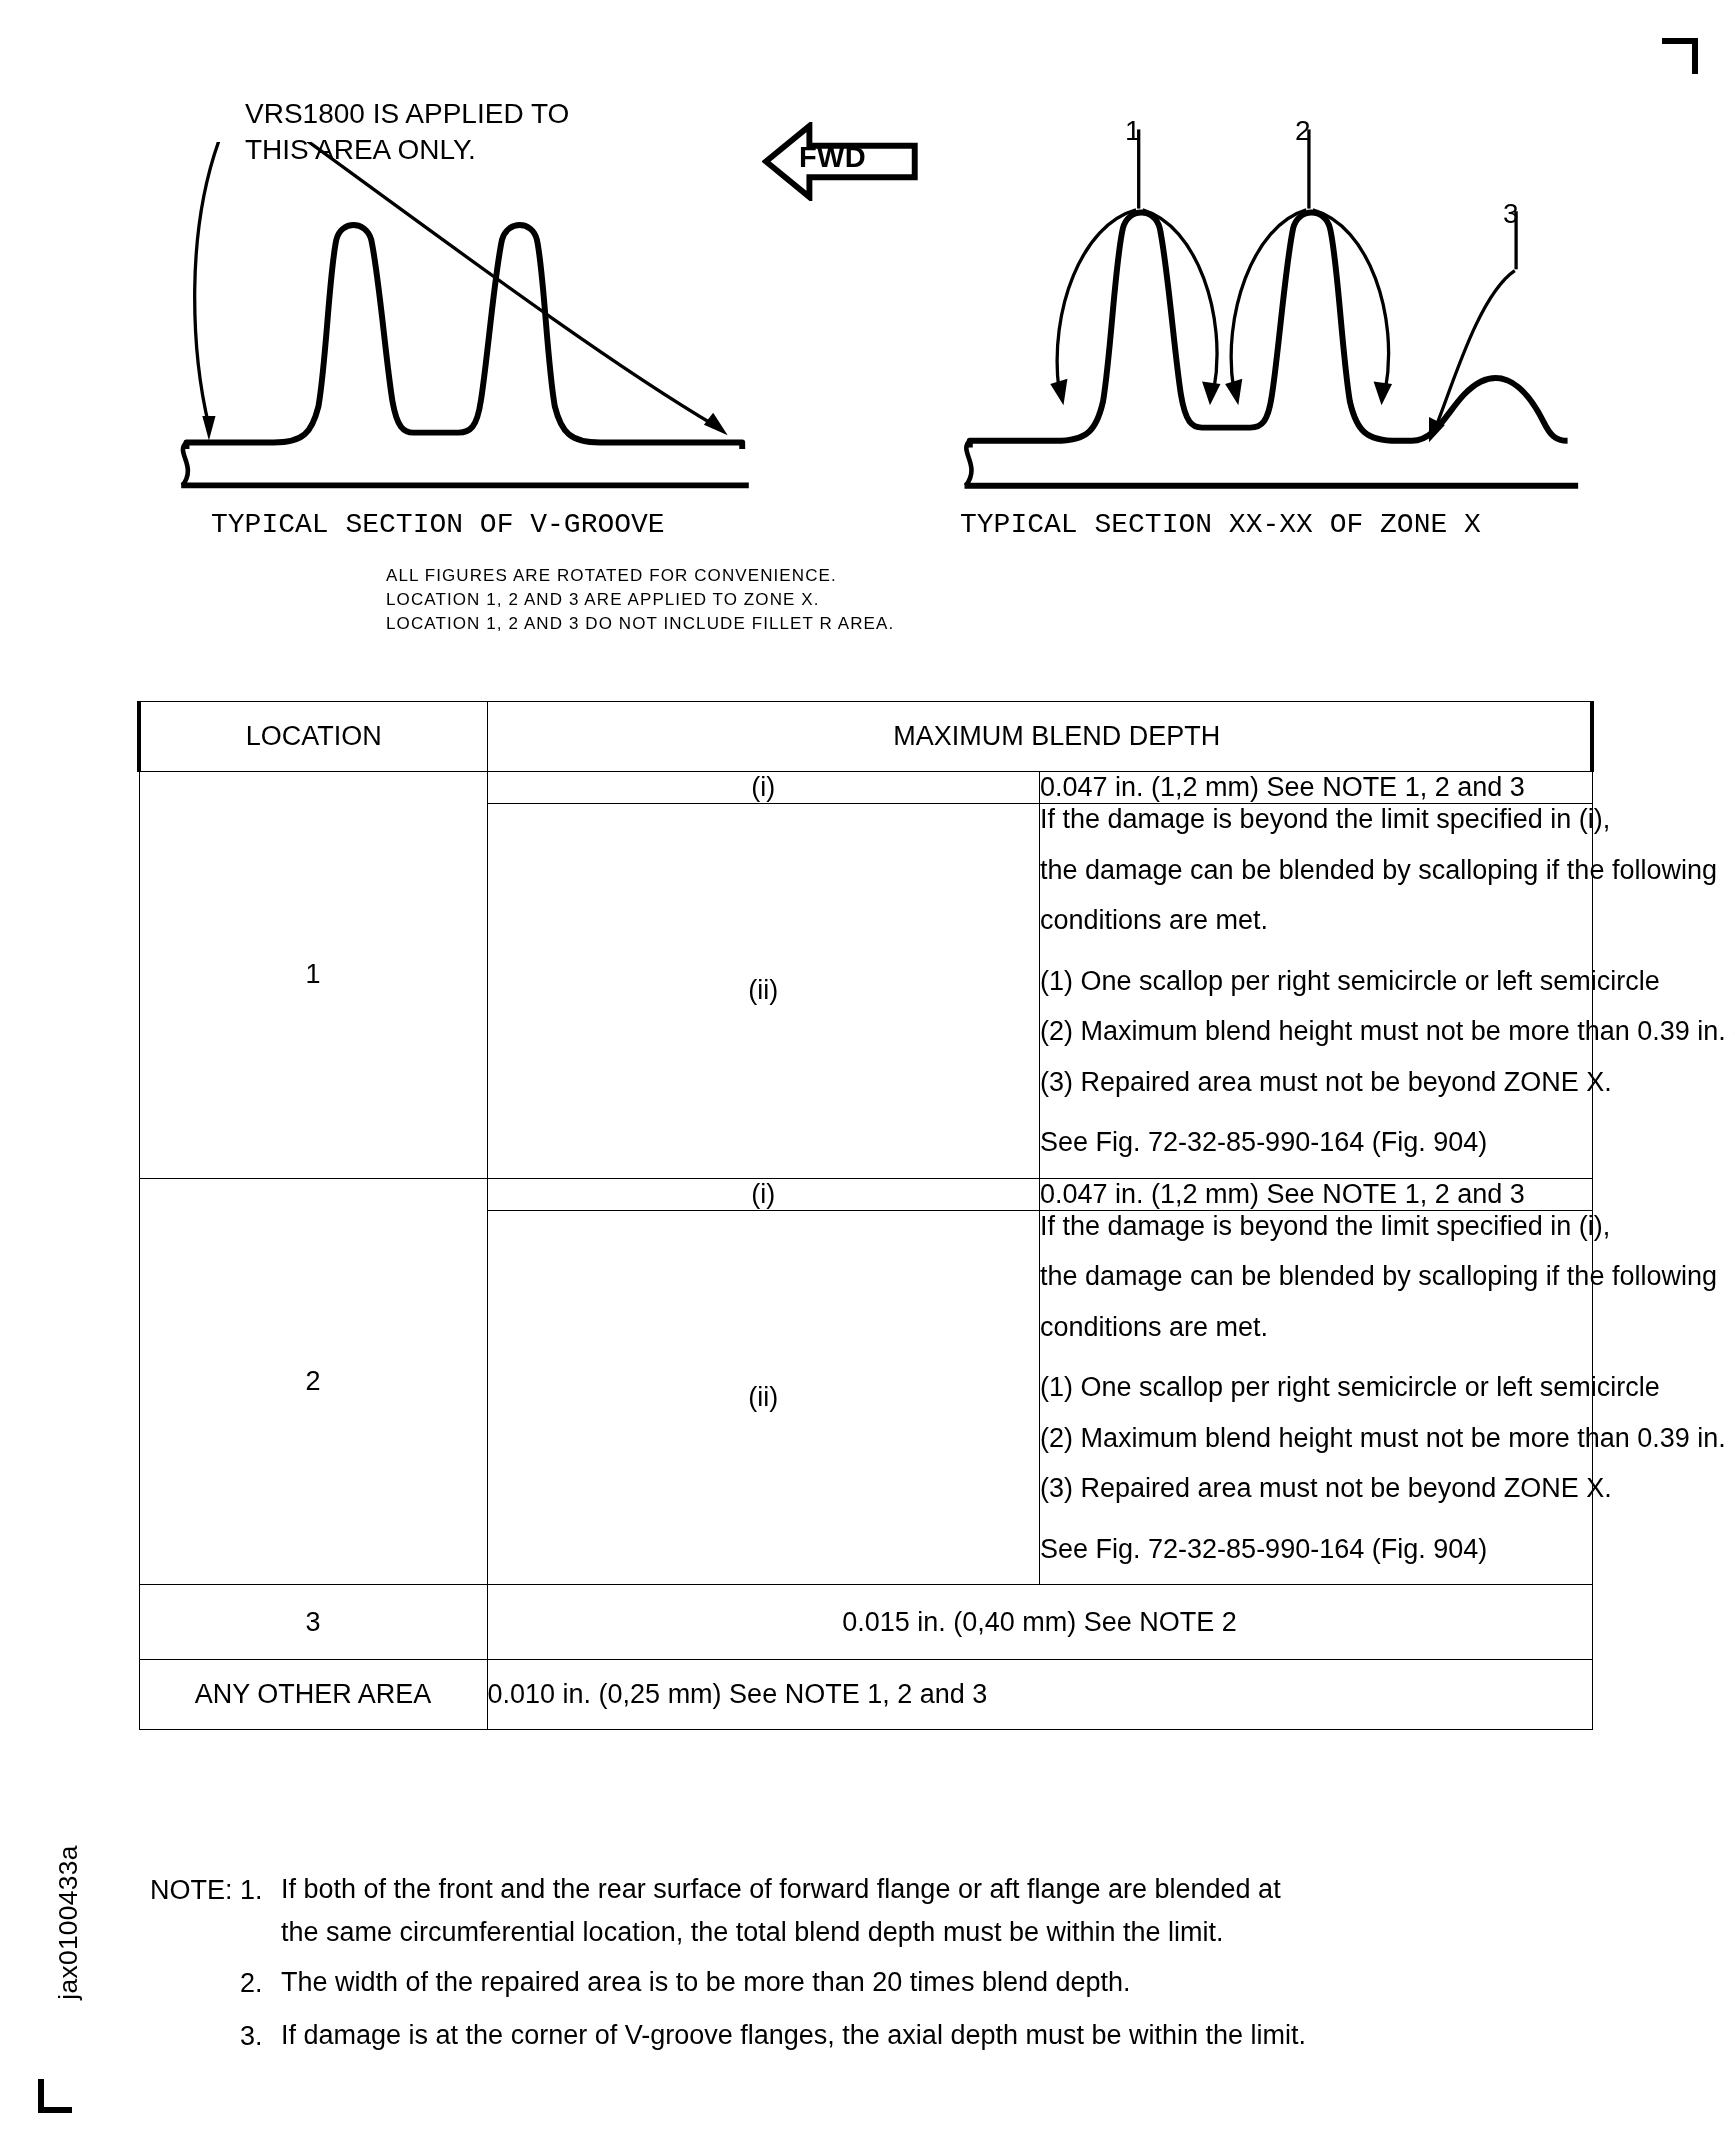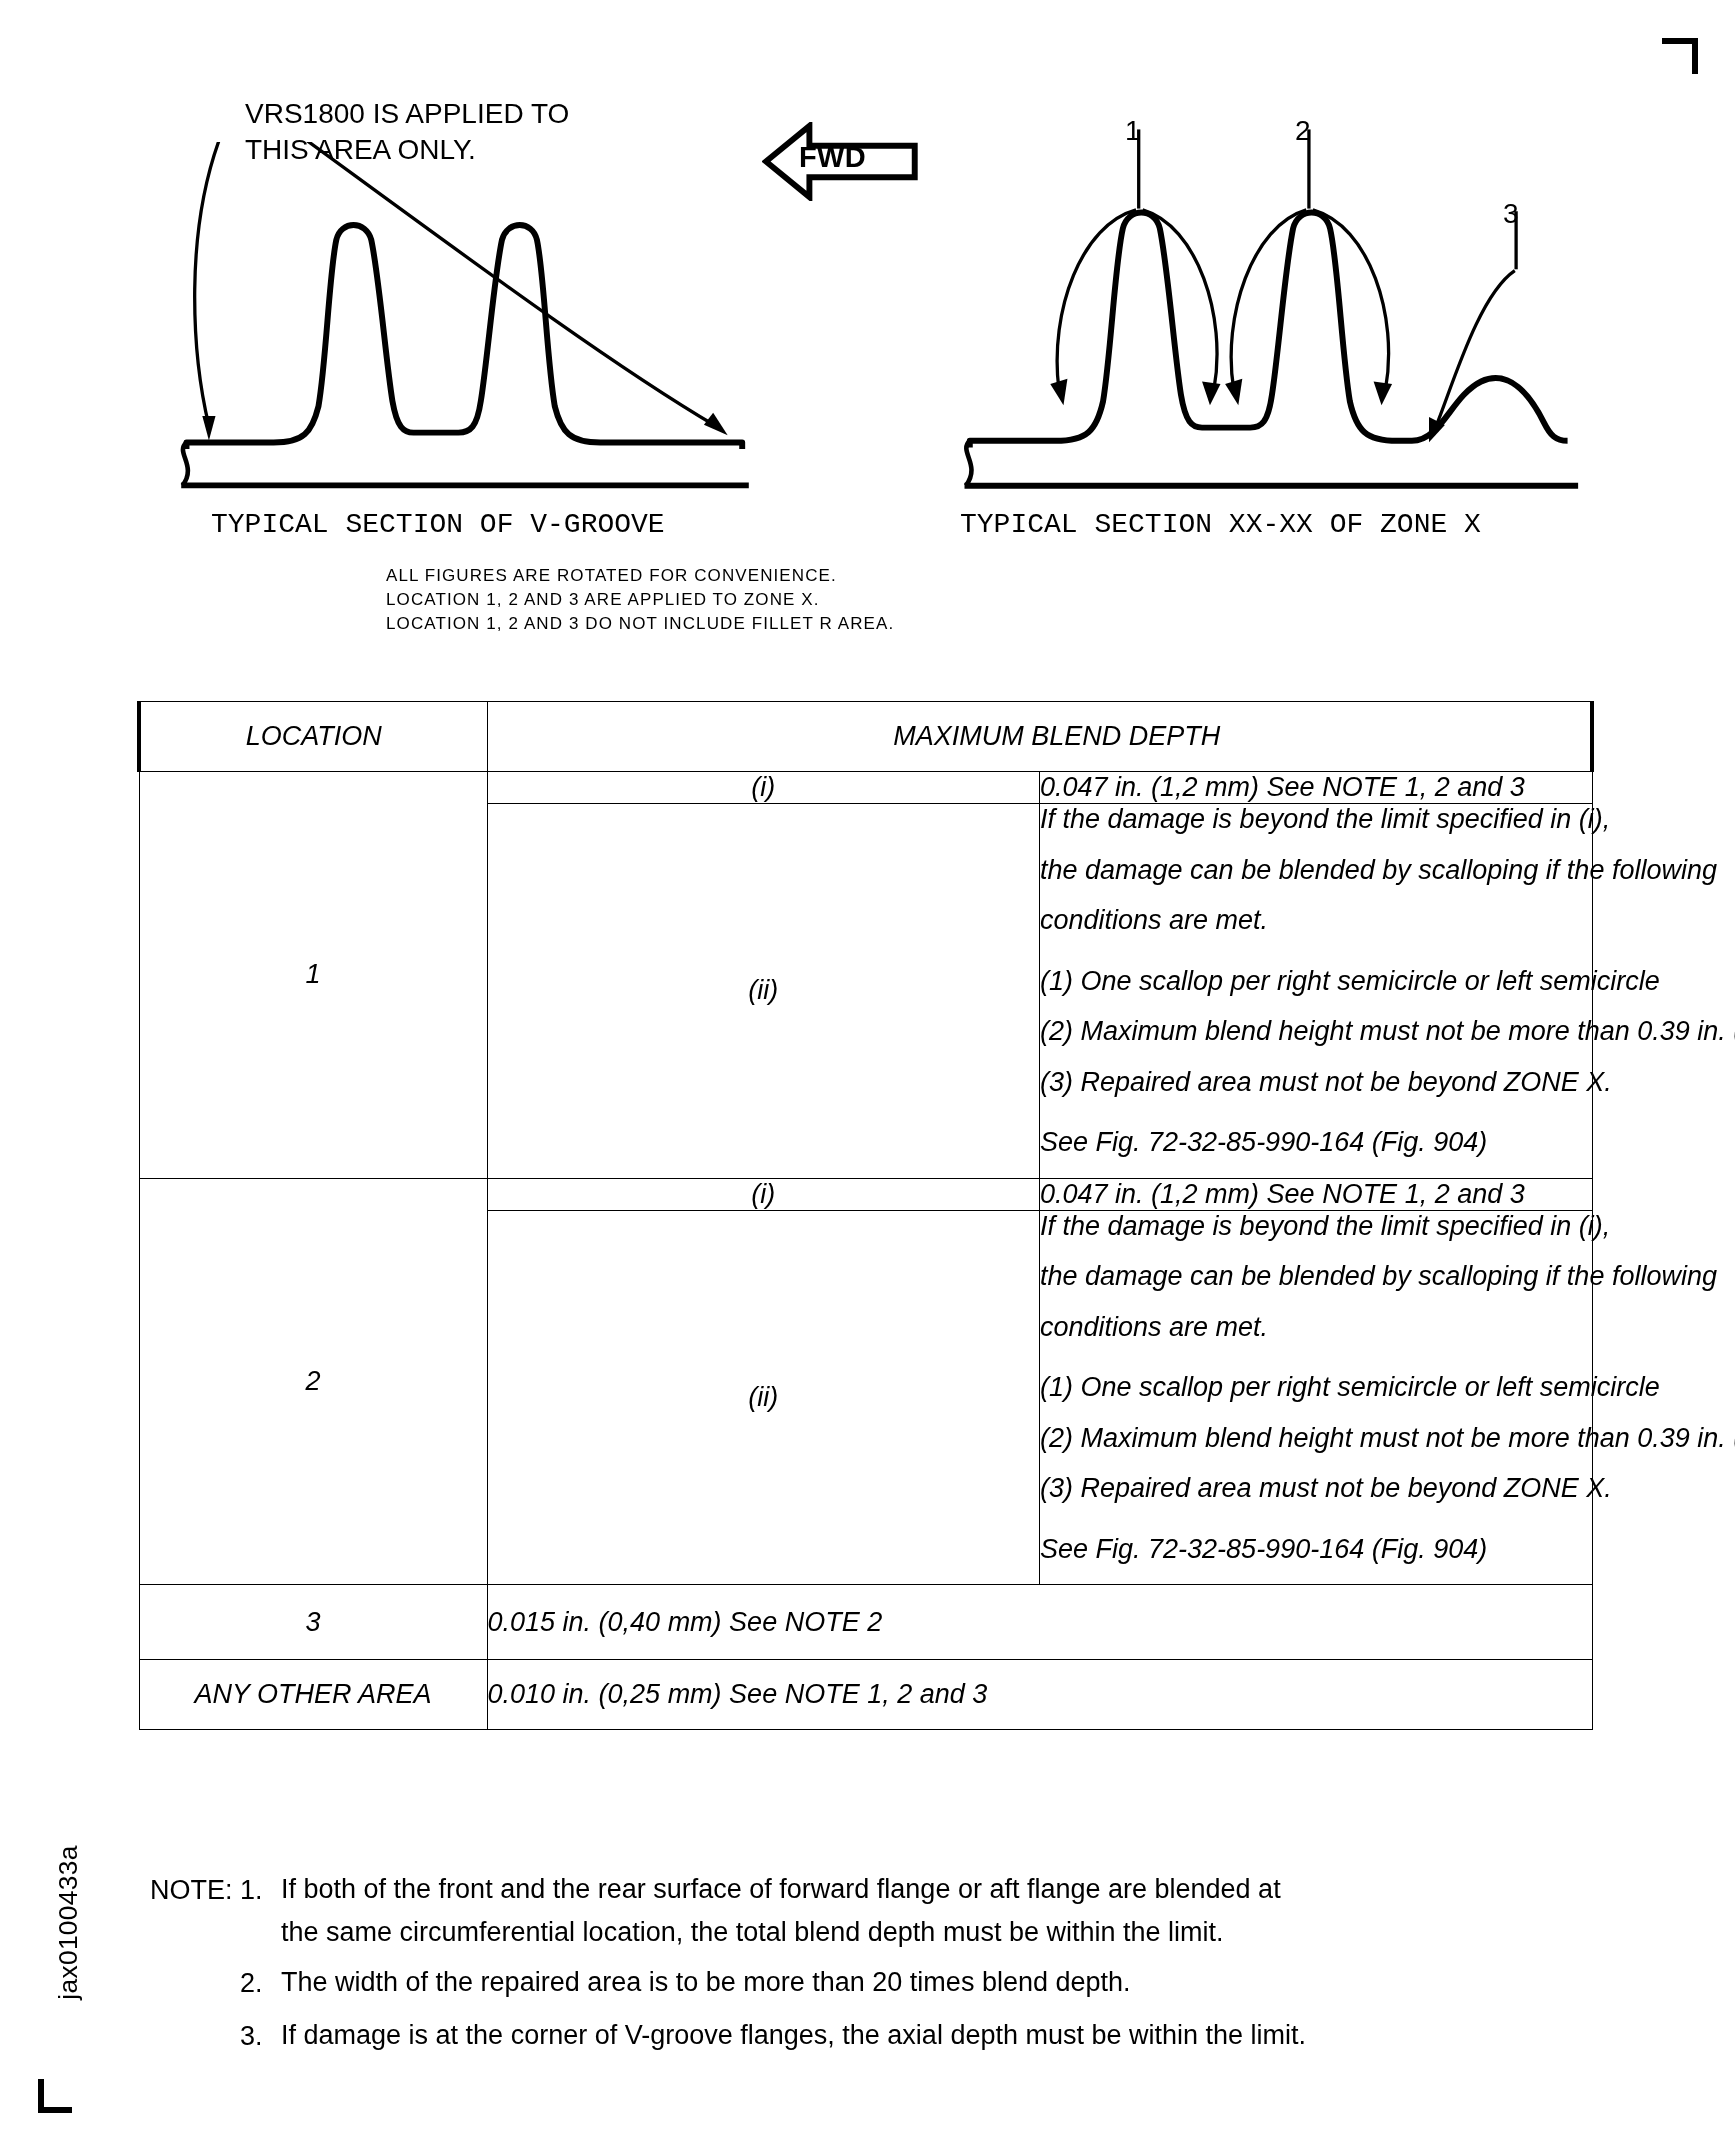--- a/index.html
+++ b/index.html
@@ -77,21 +77,20 @@
     white-space:pre-line;
   }
 
   
   table.blend {
     position:absolute;
     left:137px; top:701px;
     width:1457px;
     border-collapse:collapse;
     table-layout:fixed;
-    font-style:italic;
   }
   table.blend td, table.blend th {
     border:1.3px solid #000;
     font-weight:normal;
     font-size:27px;
     vertical-align:middle;
     padding:0;
   }
   .col-loc { width:348px; }
   .col-rn  { width:57px;  }
@@ -292,21 +291,21 @@
         <div class="line">(3) Repaired area must not be beyond ZONE X.</div>
       </div>
       <div class="blk gap-before">
         <div class="line">See Fig. 72-32-85-990-164 (Fig. 904)</div>
       </div>
     </td>
   </tr>
 
   <tr>
     <td class="col-loc loc-cell">3</td>
-    <td class="depth-cell sep-top" colspan="2" style="height:75px;">
+    <td class="depth-cell sep-top" colspan="2" style="height:75px;text-align:center;">
       <div class="line">0.015 in. (0,40 mm)   See NOTE 2</div>
     </td>
   </tr>
 
   <tr>
     <td class="col-loc loc-cell sep-bot">ANY OTHER AREA</td>
     <td class="depth-cell sep-top sep-bot" colspan="2" style="height:70px;">
       <div class="line">0.010 in. (0,25 mm)   See NOTE 1, 2 and 3</div>
     </td>
   </tr>

